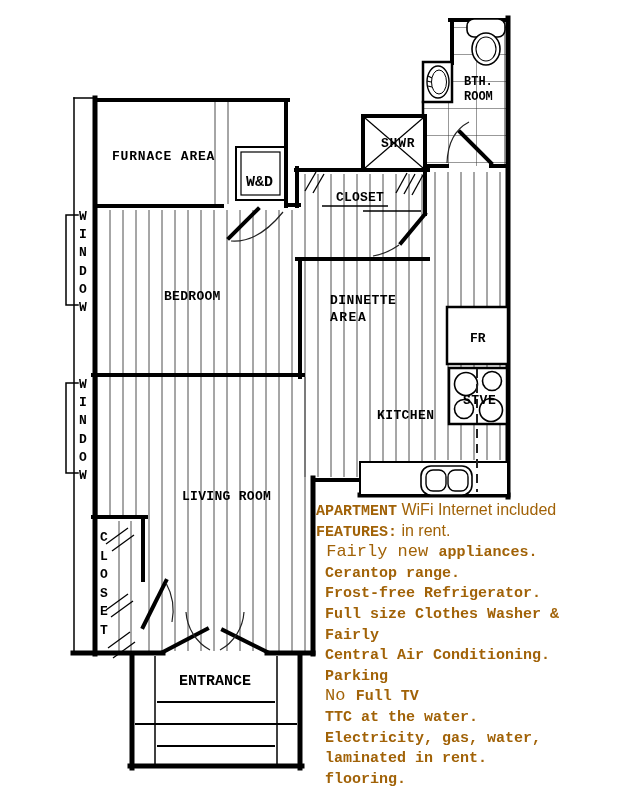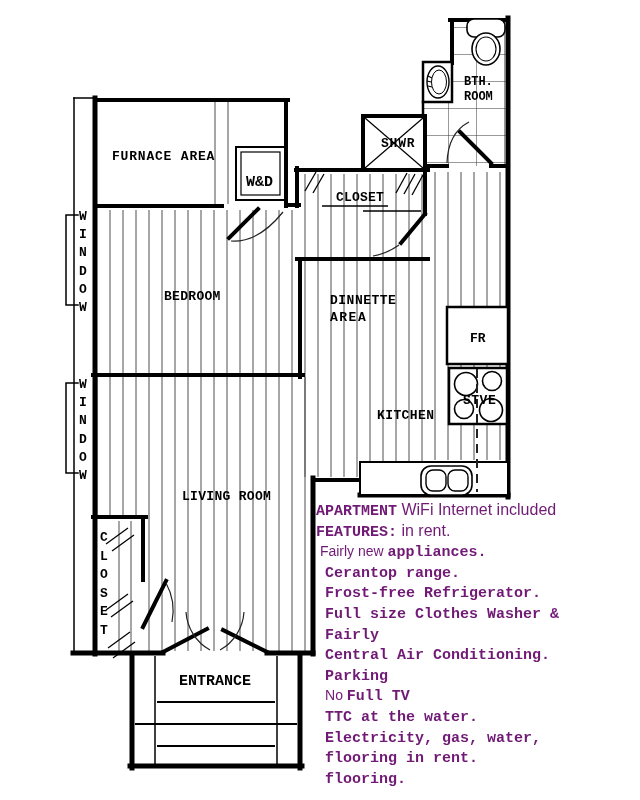--- a/index.html
+++ b/index.html
@@ -1,23 +1,23 @@
 <!DOCTYPE html>
 <html><head>
 <meta charset="utf-8">
 <style>
   html,body{margin:0;padding:0;background:#ffffff;}
   .stage{position:relative;width:640px;height:800px;background:#fff;overflow:hidden;}
   .stage svg{position:absolute;left:0;top:0;}
   .lbl{font-family:"Liberation Mono",monospace;font-weight:700;fill:#000;}
   #features{position:absolute;left:316px;top:501px;width:324px;}
-  .feat-line{white-space:pre;line-height:18.6px;color:#701a75;}
+  .feat-line{white-space:pre;line-height:18.6px;color:#a16207;}
   .f-mb{font-family:"Liberation Mono",monospace;font-weight:700;font-size:15px;}
   .f-s{font-family:"Liberation Sans","DejaVu Sans",sans-serif;font-size:16px;}
-  .f-s2{font-family:Liberation Sans, sans-serif;font-size:14px;}
+  .f-s2{font-family:Liberation Mono, monospace;font-size:17px;}
 </style>
 </head>
 <body>
 
 <div class="stage">
 <svg width="640" height="800" viewBox="0 0 640 800">
   <defs>
     <pattern id="vl" width="13" height="8" patternUnits="userSpaceOnUse">
       <line x1="6" y1="0" x2="6" y2="8" stroke="#4d4d4d" stroke-width="1"></line>
     </pattern>
@@ -259,16 +259,16 @@
       <div class="feat-line"><span class="f-s2"> Fairly new </span><span class="f-mb">appliances.</span></div>
       <div class="feat-line"><span class="f-mb"> Cerantop range.</span></div>
       <div class="feat-line"><span class="f-mb"> Frost-free Refrigerator.</span></div>
       <div class="feat-line"><span class="f-mb"> Full size Clothes Washer &amp;</span></div>
       <div class="feat-line"><span class="f-mb"> Fairly</span></div>
       <div class="feat-line"><span class="f-mb"> Central Air Conditioning.</span></div>
       <div class="feat-line"><span class="f-mb"> Parking</span></div>
       <div class="feat-line"><span class="f-mb"> </span><span class="f-s2">No </span><span class="f-mb">Full TV</span></div>
       <div class="feat-line"><span class="f-mb"> TTC at the water.</span></div>
       <div class="feat-line"><span class="f-mb"> Electricity, gas, water,</span></div>
-      <div class="feat-line"><span class="f-mb"> flooring in rent.</span></div>
+      <div class="feat-line"><span class="f-mb"> laminated in rent.</span></div>
       <div class="feat-line"><span class="f-mb"> flooring.</span></div>
     </div>
 </div>
 
 </body></html>

